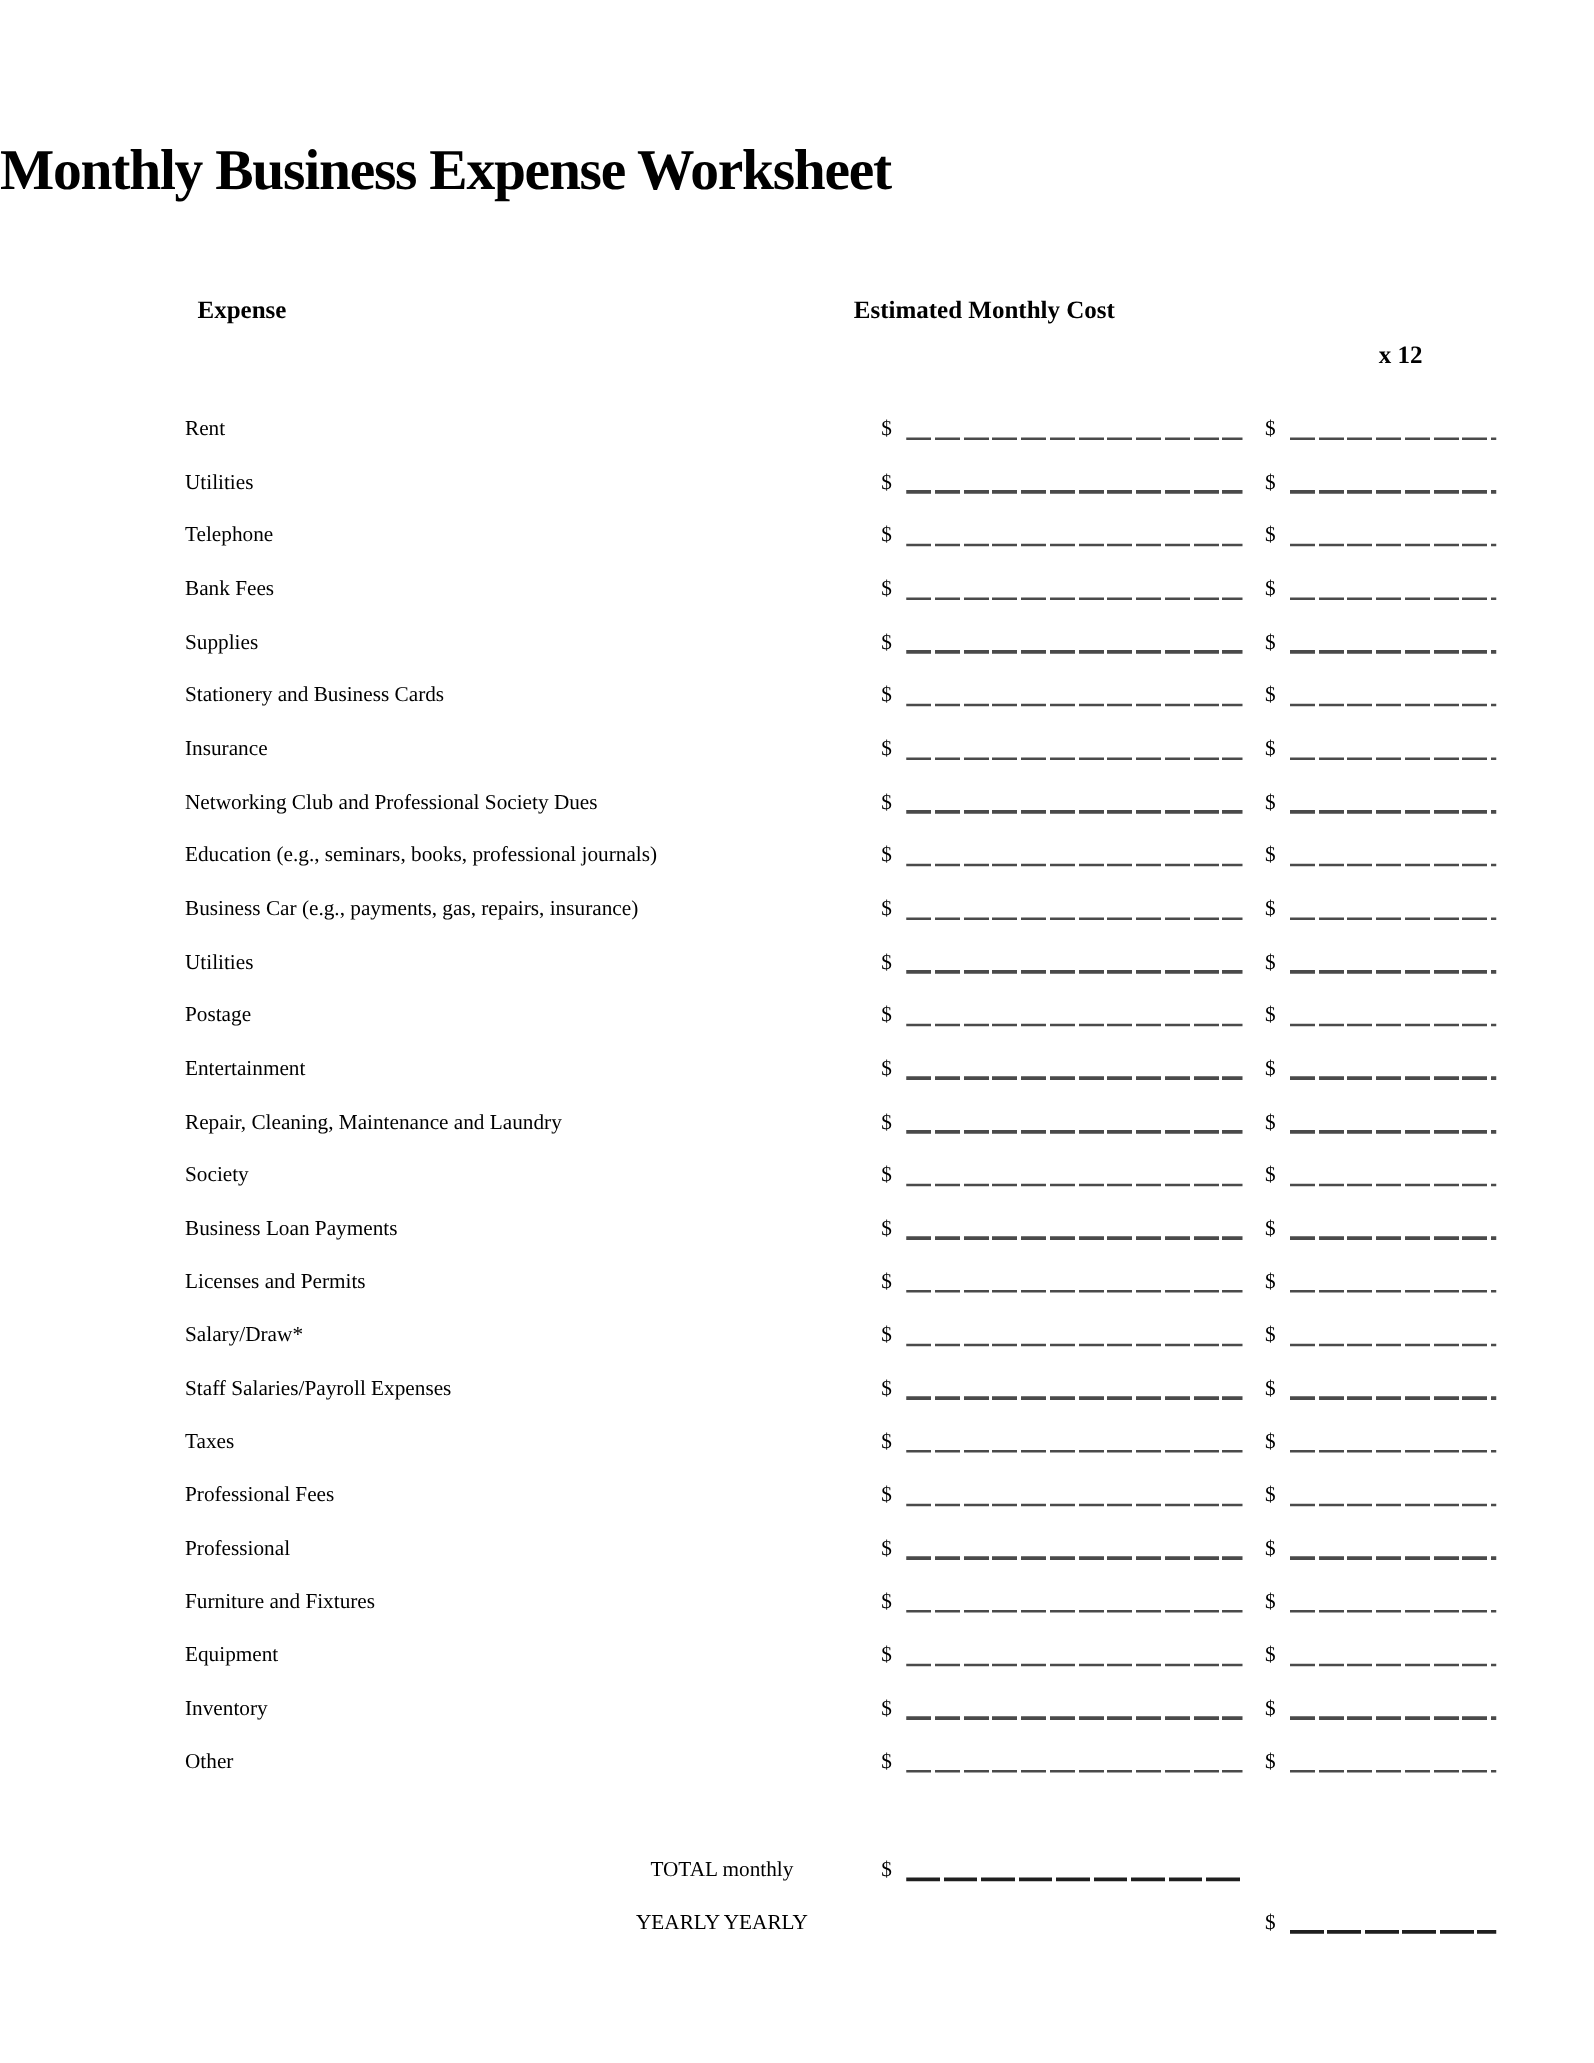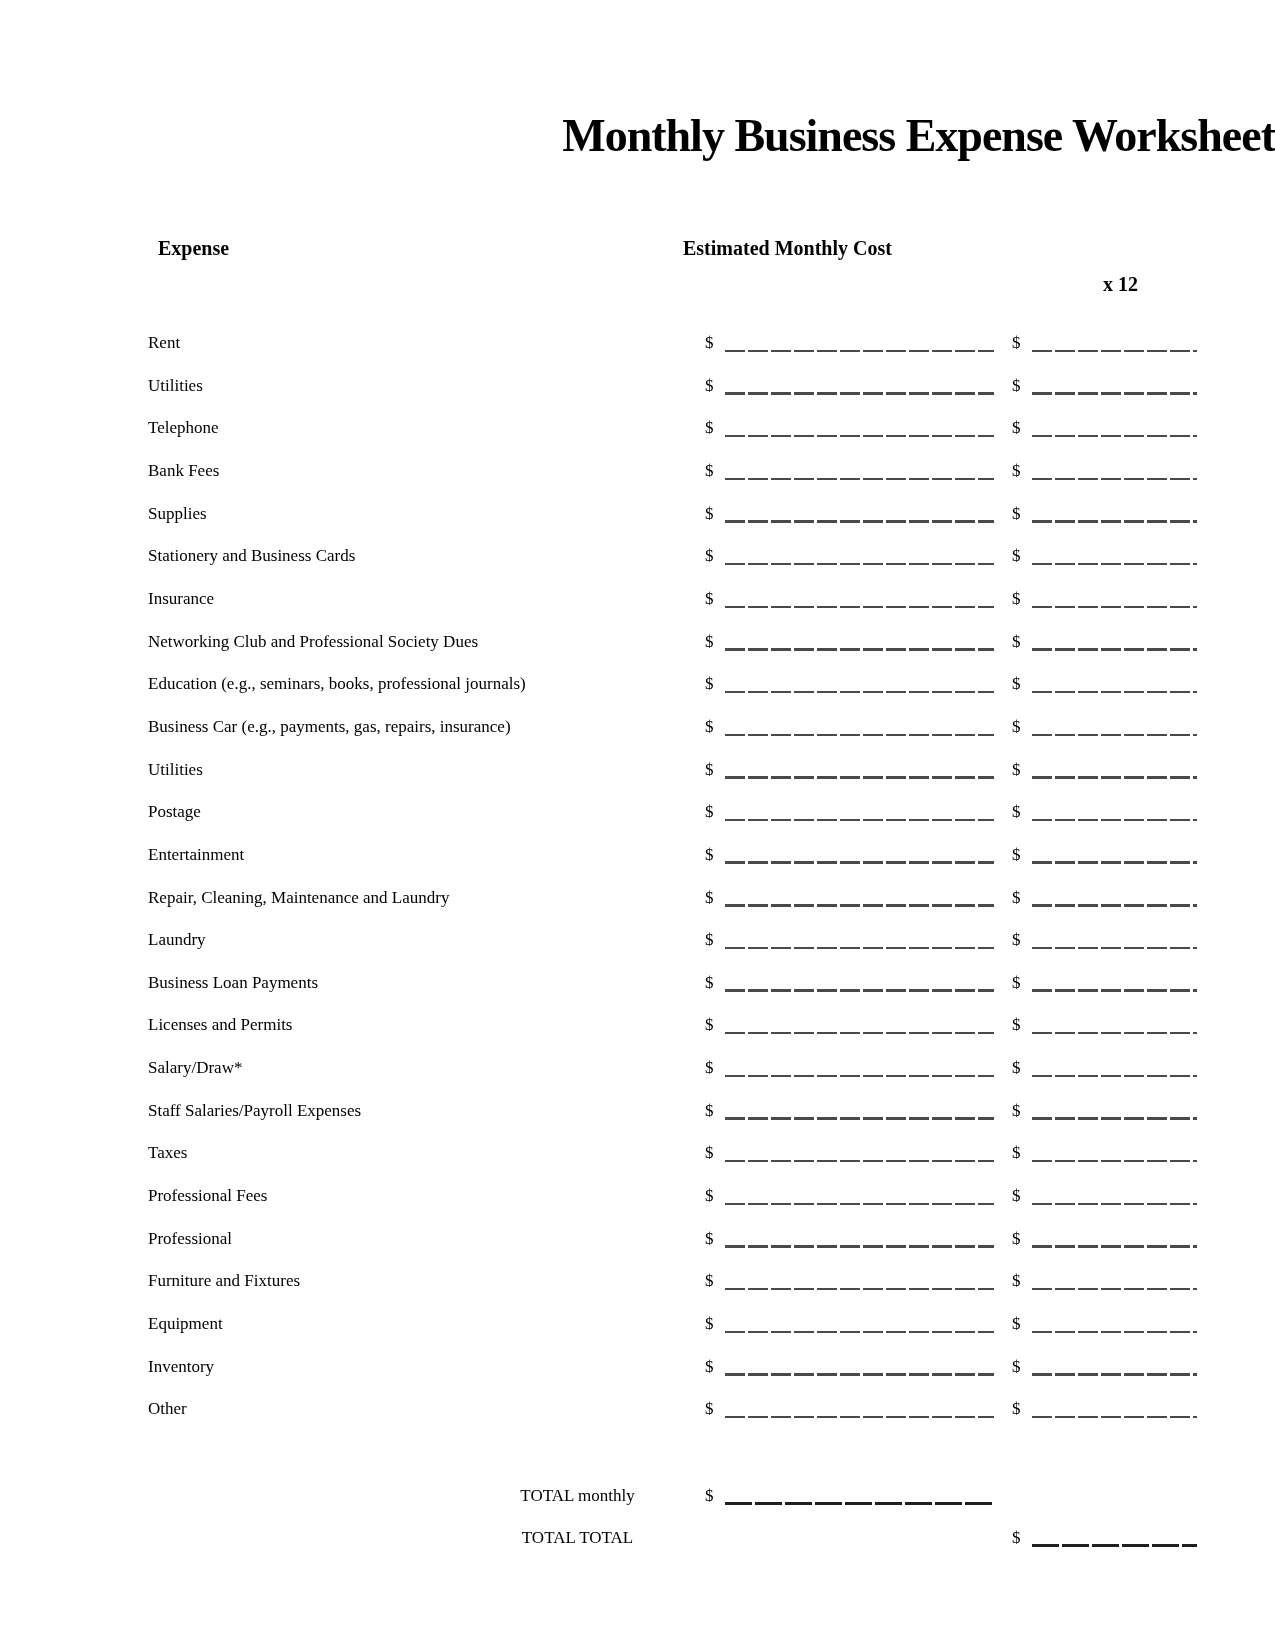--- a/index.html
+++ b/index.html
@@ -12,21 +12,21 @@
     margin: 0 auto;
     background: var(--bg, #ffffff);
     color: var(--text, #000000);
     font-family: "Liberation Serif", "DejaVu Serif", serif;
     overflow: hidden;
   }
 
   .title {
     margin: 0;
     padding-top: 108px;
-    text-align: right;
+    text-align: left;
     font-size: 46px;
     line-height: 1.2;
     font-weight: bold;
     letter-spacing: -1px;
   }
 
   .sheet {
     margin-left: 148px;
     margin-right: 78px; 
   }
@@ -175,21 +175,21 @@
     <span class="money"><span>$</span><span class="blank blank-yearly"></span></span>
   </div>
 
   <div class="grid row">
     <span class="col-label">Repair, Cleaning, Maintenance and Laundry</span>
     <span class="money"><span>$</span><span class="blank blank-monthly"></span></span>
     <span class="money"><span>$</span><span class="blank blank-yearly"></span></span>
   </div>
 
   <div class="grid row">
-    <span class="col-label">Laundry</span>
+    <span class="col-label">Society</span>
     <span class="money"><span>$</span><span class="blank blank-monthly"></span></span>
     <span class="money"><span>$</span><span class="blank blank-yearly"></span></span>
   </div>
 
   <div class="grid row">
     <span class="col-label">Business Loan Payments</span>
     <span class="money"><span>$</span><span class="blank blank-monthly"></span></span>
     <span class="money"><span>$</span><span class="blank blank-yearly"></span></span>
   </div>
 
@@ -254,19 +254,19 @@
   </div>
 </div>
 
     <div class="grid total-row total-monthly-row">
       <span class="total-label">TOTAL monthly</span>
       <span class="money"><span>$</span><span class="blank blank-monthly"></span></span>
       <span></span>
     </div>
 
     <div class="grid total-row">
-      <span class="total-label">TOTAL TOTAL</span>
+      <span class="total-label">YEARLY YEARLY</span>
       <span></span>
       <span class="money"><span>$</span><span class="blank blank-yearly"></span></span>
     </div>
 
   </div>
 </div>
 
 </body></html>

